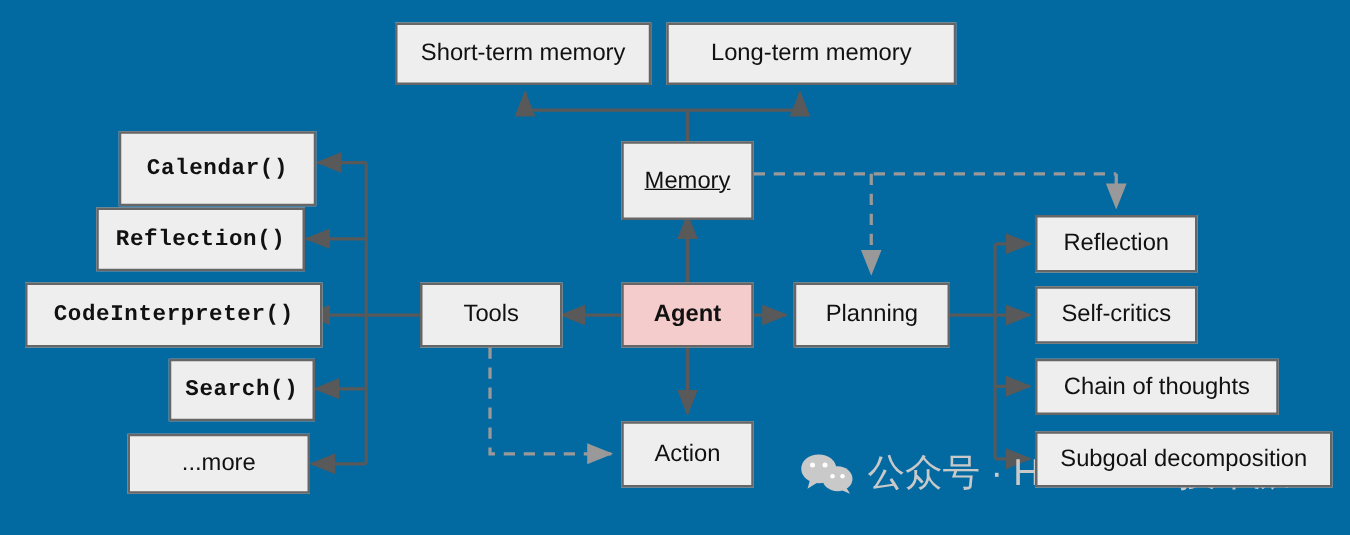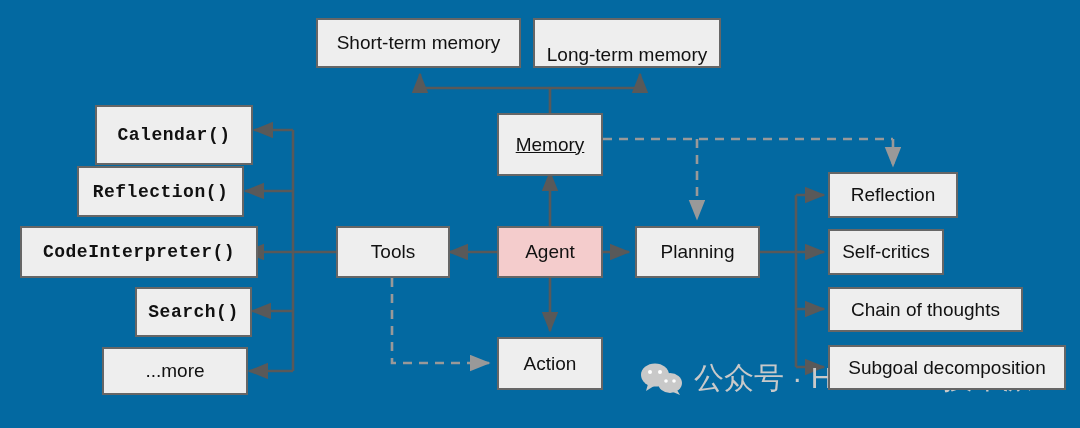--- a/index.html
+++ b/index.html
@@ -39,21 +39,21 @@
     z-index: 3;
   }
   .node.mono {
     font-family: "Liberation Mono", monospace;
     font-weight: bold;
     font-size: 18px;
     letter-spacing: 0.5px;
   }
   .node.accent {
     background: #f4cccc;
-    font-weight: normal;
+    font-weight: bold;
   }
   .watermark {
     position: absolute;
     display: flex;
     align-items: center;
     gap: 10px;
     color: #c9c9c9;
     font-size: 30px;
     font-family: "Liberation Sans", sans-serif;
     white-space: nowrap;
@@ -114,21 +114,21 @@
       <path d="M893,139 L893,166" marker-end="url(#arrowDash)"></path>
 
       <path d="M392,278 L392,363 L489,363" marker-end="url(#arrowDash)"></path>
     </g>
   </svg>
 
   <div class="node" style="left:316px; top:18px; width:205px; height:50px;">
     <span>Short-term memory</span>
   </div>
 
-  <div class="node" style="left:533px; top:18px; width:188px; height:50px;align-items:flex-end;">
+  <div class="node" style="left:533px; top:18px; width:232px; height:50px;">
     <span>Long-term memory</span>
   </div>
 
   <div class="node" style="left:497px; top:113px; width:106px; height:63px;text-decoration:underline;">
     <span>Memory</span>
   </div>
 
   <div class="node accent" style="left:497px; top:226px; width:106px; height:52px;">
     <span>Agent</span>
   </div>
@@ -162,21 +162,21 @@
   </div>
 
   <div class="node" style="left:828px; top:172px; width:130px; height:46px;">
     <span>Reflection</span>
   </div>
 
   <div class="node" style="left:102px; top:347px; width:146px; height:48px;">
     <span>...more</span>
   </div>
 
-  <div class="node" style="left:828px; top:229px; width:116px; height:46px;">
+  <div class="node" style="left:828px; top:229px; width:130px; height:46px;">
     <span>Self-critics</span>
   </div>
 
   <div class="node" style="left:828px; top:287px; width:195px; height:45px;">
     <span>Chain of thoughts</span>
   </div>
 
   <div class="node" style="left:828px; top:345px; width:238px; height:45px;">
     <span>Subgoal decomposition</span>
   </div>

